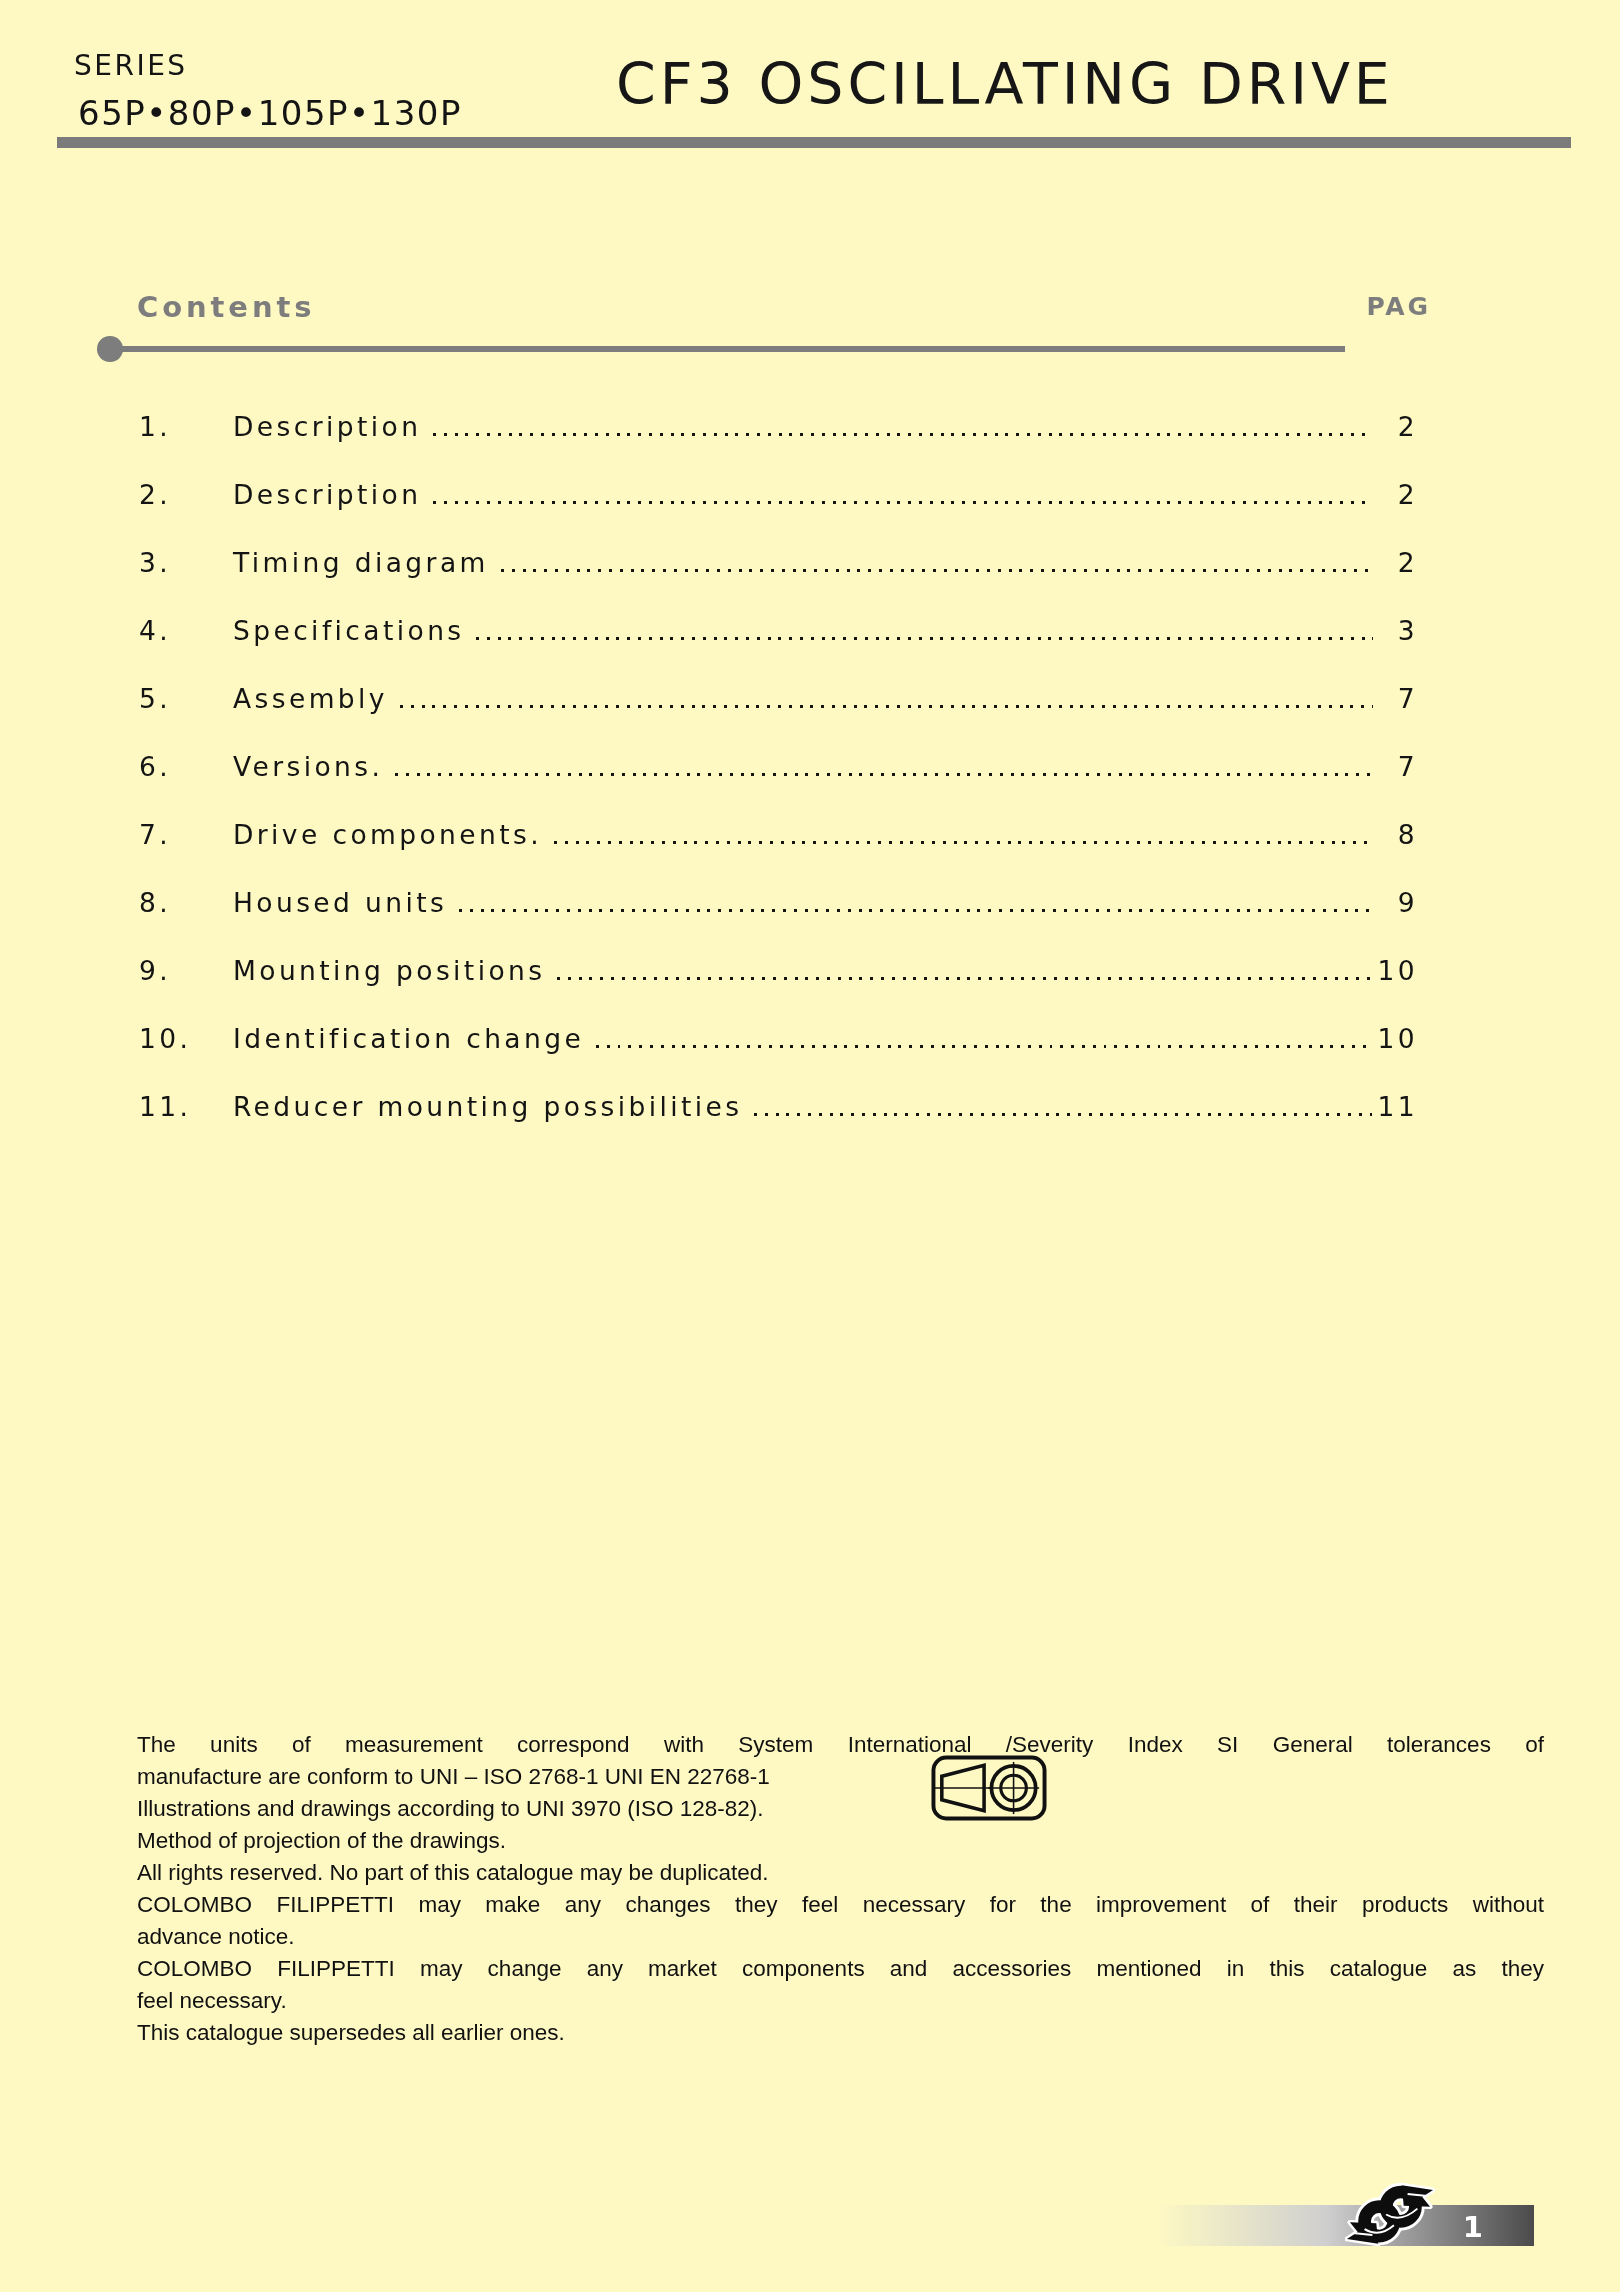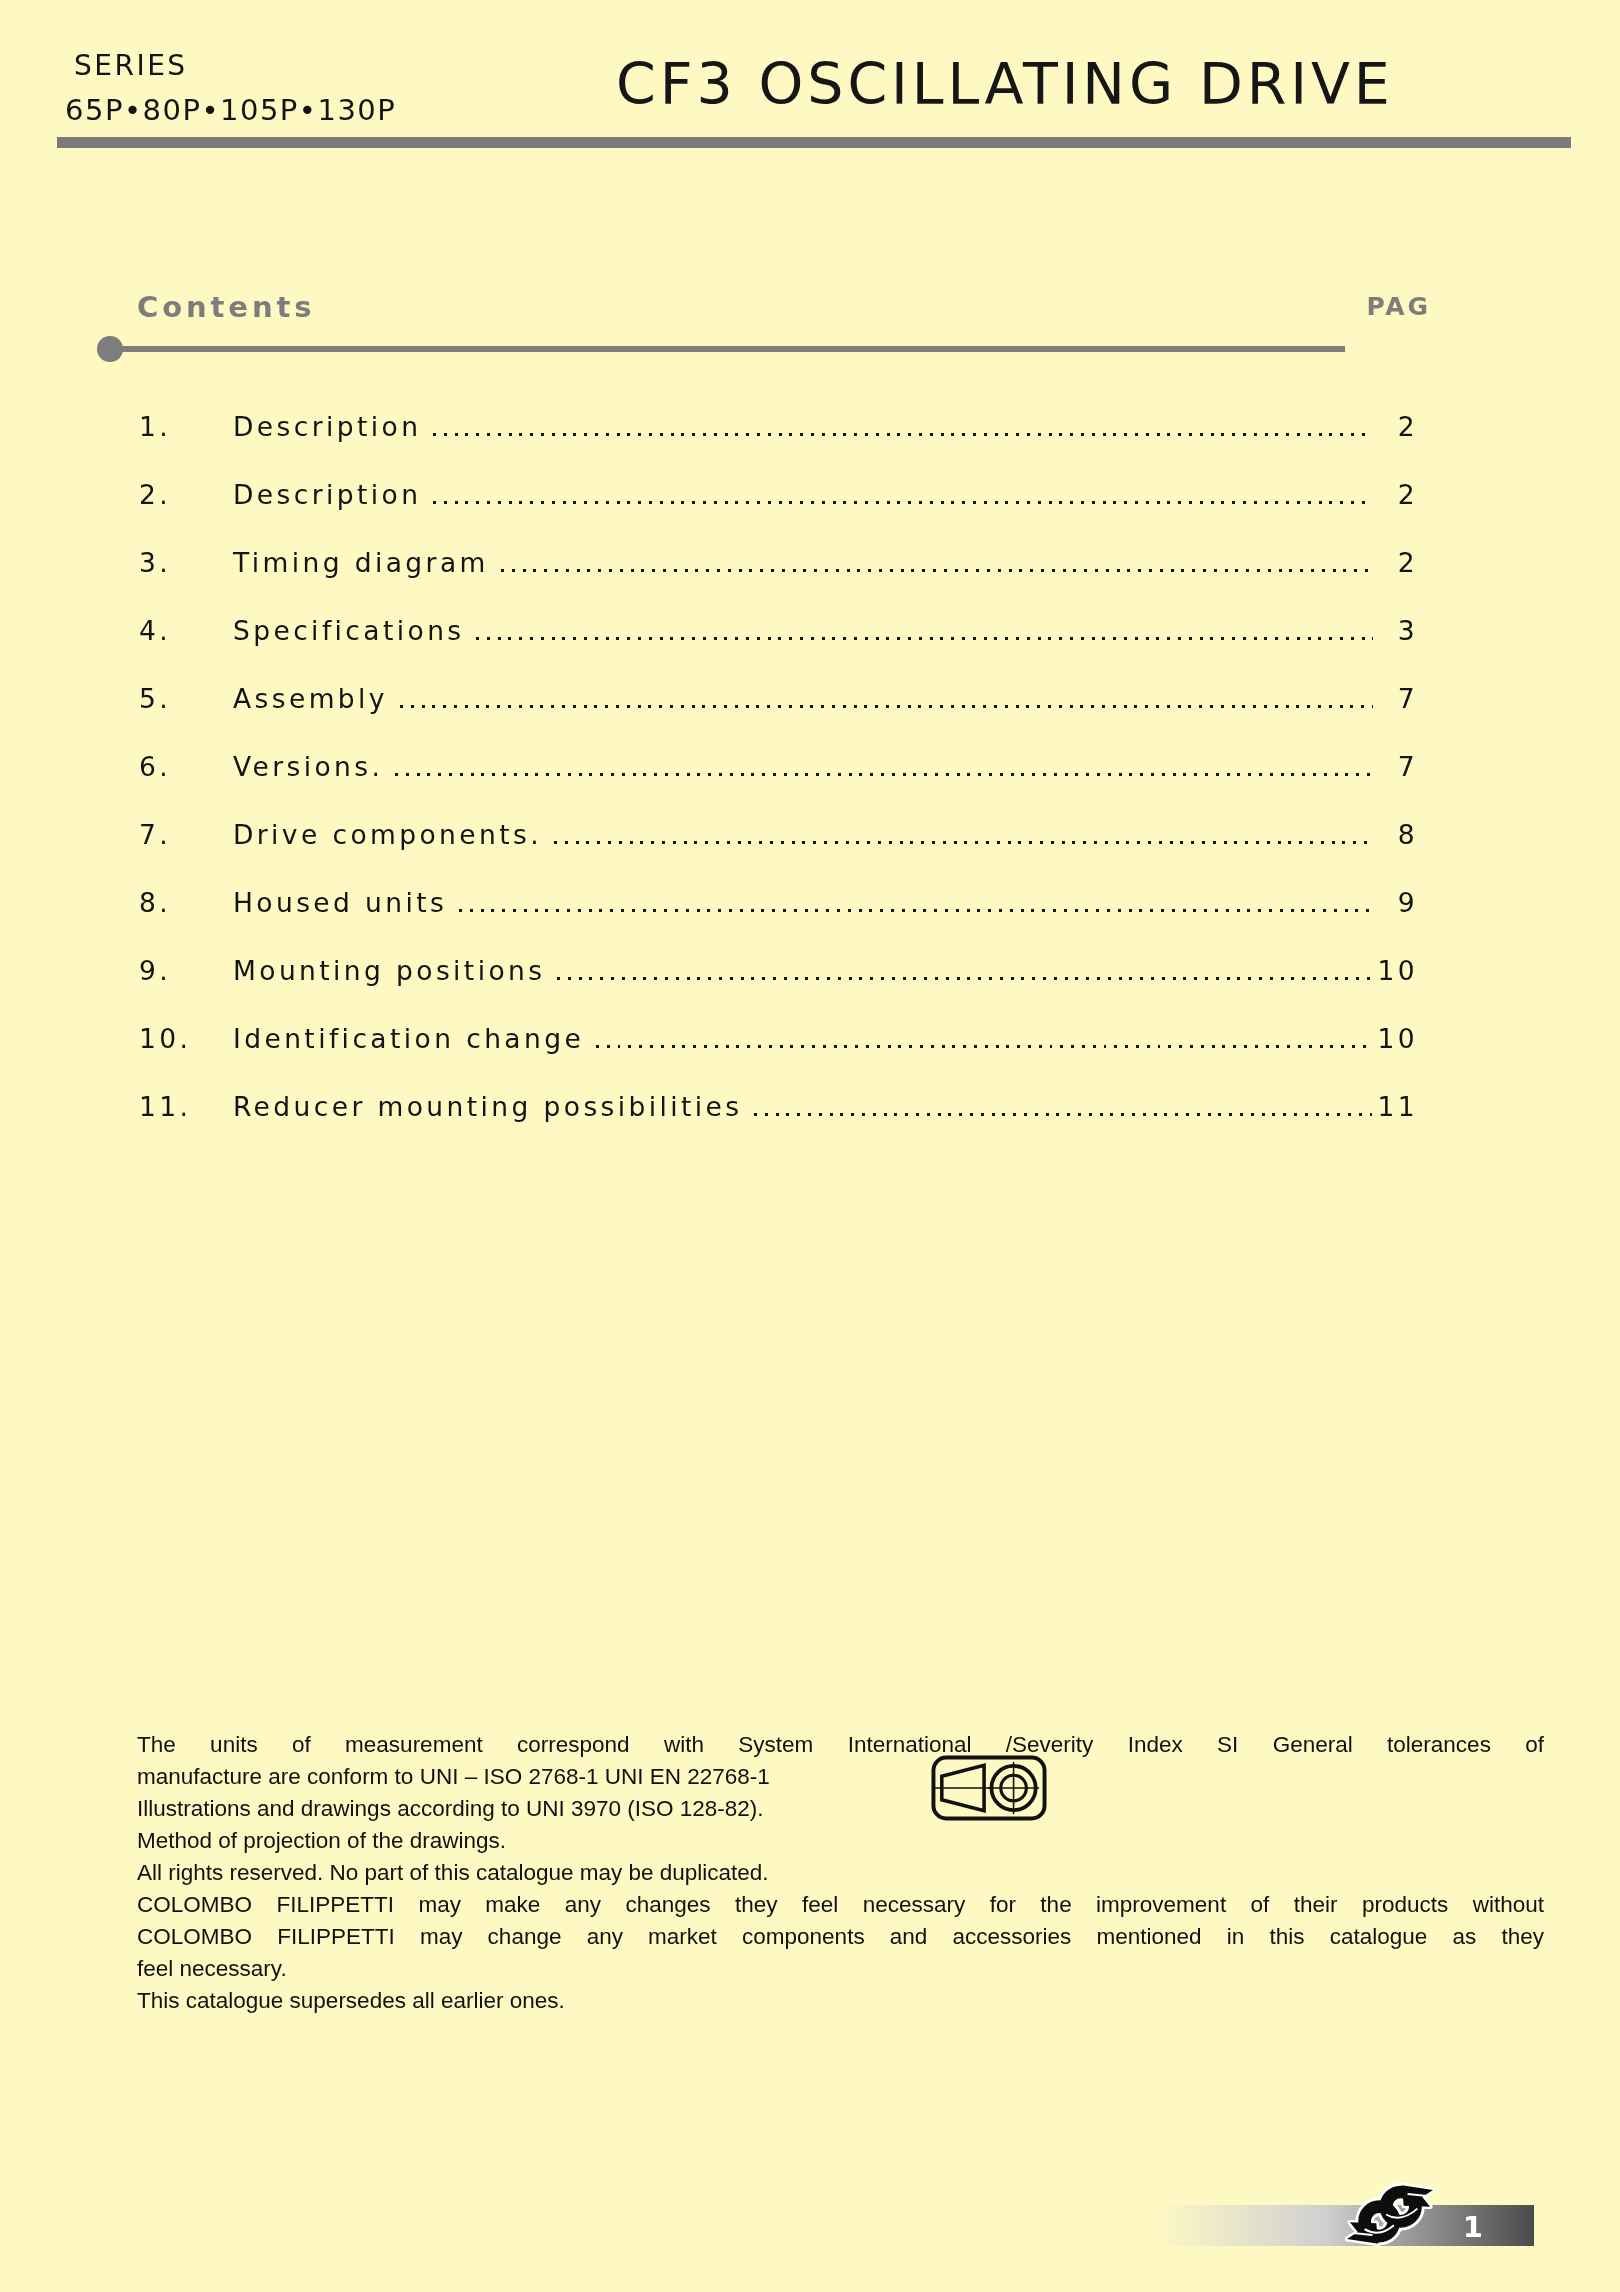--- a/index.html
+++ b/index.html
@@ -12,22 +12,22 @@
     color:#111;
     overflow:hidden;
   }
 
   
   .series-label{
     position:absolute;left:74px;top:49px;
     font-size:28px;letter-spacing:2.5px;color:#141414;
   }
   .series-models{
-    position:absolute;left:65px;top:93px;
-    font-size:29px;letter-spacing:1.5px;color:#141414;white-space:nowrap;
+    position:absolute;left:78px;top:93px;
+    font-size:34px;letter-spacing:1.5px;color:#141414;white-space:nowrap;
   }
   .doc-title{
     position:absolute;left:616px;top:51px;width:956px;
     font-size:57px;letter-spacing:3.9px;color:#161616;
     white-space:nowrap;text-align:left;
   }
   .header-rule{
     position:absolute;left:57px;top:137px;width:1514px;height:10.8px;
     background:#7b7b7b;
   }
@@ -195,20 +195,21 @@
     <line x1="4" y1="33.5" x2="60" y2="33.5" stroke="#111" stroke-width="1.6"></line>
     <polygon points="11,21.5 54,10.5 54,56.5 11,45.5" fill="none" stroke="#111" stroke-width="3.6"></polygon>
     <line x1="84" y1="7" x2="84" y2="60" stroke="#111" stroke-width="1.6"></line>
     <line x1="58" y1="33.5" x2="110" y2="33.5" stroke="#111" stroke-width="1.6"></line>
     <circle cx="84" cy="33.5" r="22.5" fill="none" stroke="#111" stroke-width="3.8"></circle>
     <circle cx="84" cy="33.5" r="13" fill="none" stroke="#111" stroke-width="3.2"></circle>
   </svg>
 
   <div class="notes notes-2">
     <div class="line-just">COLOMBO FILIPPETTI may make any changes they feel necessary for the improvement of their products without</div>
+    <div>advance notice.</div>
     <div class="line-just">COLOMBO FILIPPETTI  may change any market components and accessories mentioned in  this catalogue as they</div>
     <div>feel necessary.</div>
     <div>This catalogue supersedes all earlier ones.</div>
   </div>
 
   <div class="footer-bar">
     <span class="footer-page-num">1</span>
   </div>
   <svg class="brand-logo" viewBox="0 0 92 66" xmlns="http://www.w3.org/2000/svg">
 

